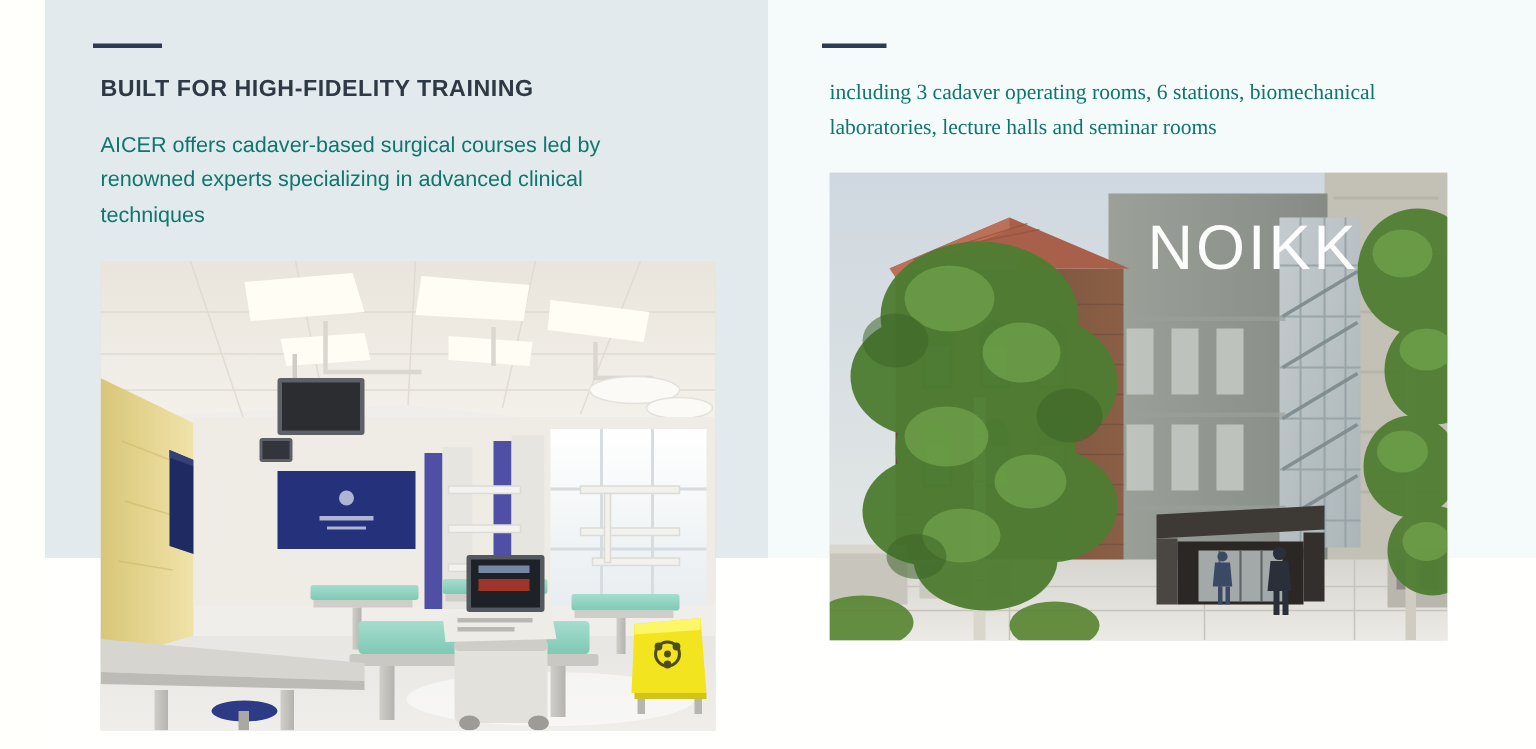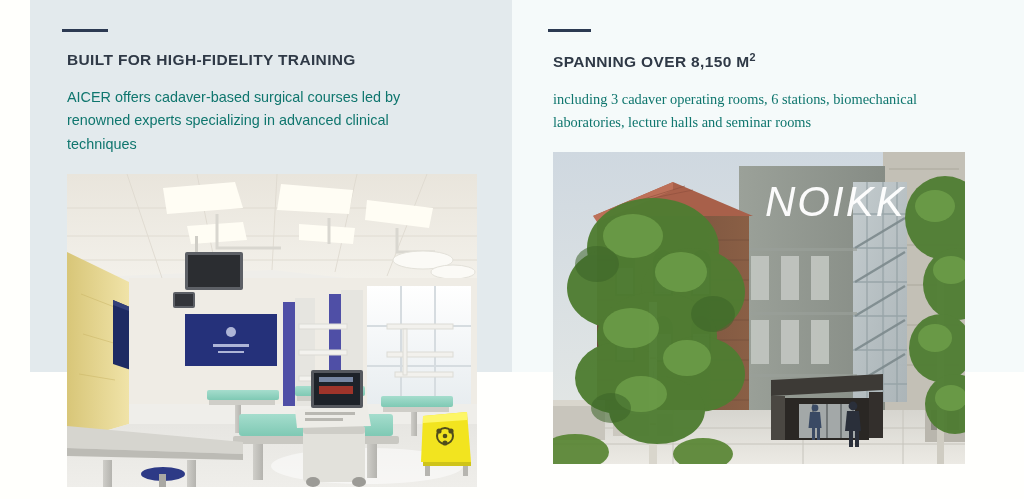--- a/index.html
+++ b/index.html
@@ -67,21 +67,20 @@
     font-weight: 400;
   }
   .panel-right .card-body { max-width: 415px; font-family: Liberation Serif, serif; }
   .photo-frame {
     margin: 18px 0 0 5px;
     width: 410px;
     height: 313px;
     position: relative;
     overflow: hidden;
     background: #dfe0da;
-    font-style: italic;
   }
   .panel-right .photo-frame {
     width: 412px;
     height: 312px;
     margin-top: 17px;
   }
   .photo-frame svg { display: block; }
   .sup { font-size: 0.7em; vertical-align: super; }
 </style>
 </head>
@@ -279,21 +278,20 @@
           <rect x="356" y="288" width="48" height="4" fill="#cfc41a"></rect>
           <rect x="358" y="292" width="5" height="10" fill="#b6b5b0"></rect>
           <rect x="396" y="292" width="5" height="10" fill="#b6b5b0"></rect>
         </g>
       </svg>
     </div>
   </div>
 
   <div class="panel panel-right">
     <div class="accent-bar"></div>
-    <h2 class="card-heading"><span>SPANNING OVER 8,150 M</span><span class="sup">2</span></h2>
     <p class="card-body">including 3 cadaver operating rooms, 6 stations, biomechanical laboratories, lecture halls and seminar rooms</p>
 
     <div class="photo-frame">
       <svg width="412" height="312" viewBox="0 0 412 312" xmlns="http://www.w3.org/2000/svg" aria-hidden="true">
         <defs>
           <linearGradient id="sky2" x1="0" y1="0" x2="0" y2="1">
             <stop offset="0" stop-color="#cfd8e0"></stop>
               <stop offset="1" stop-color="#e6e9e6"></stop>
           </linearGradient>
           <linearGradient id="greyfac" x1="0" y1="0" x2="1" y2="0">

